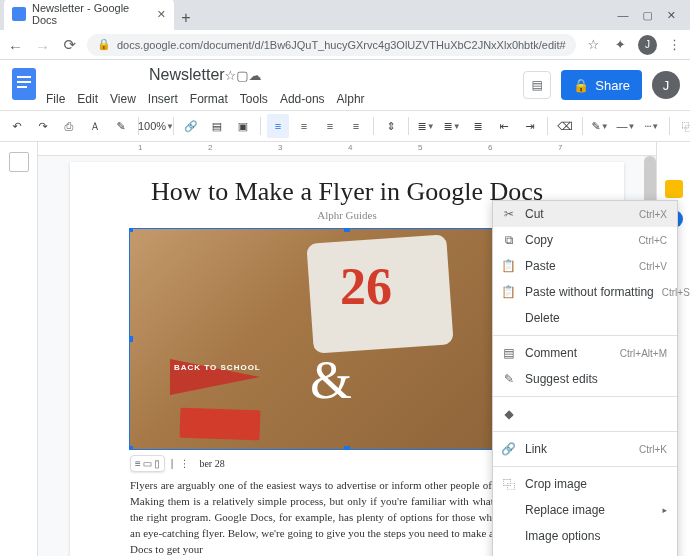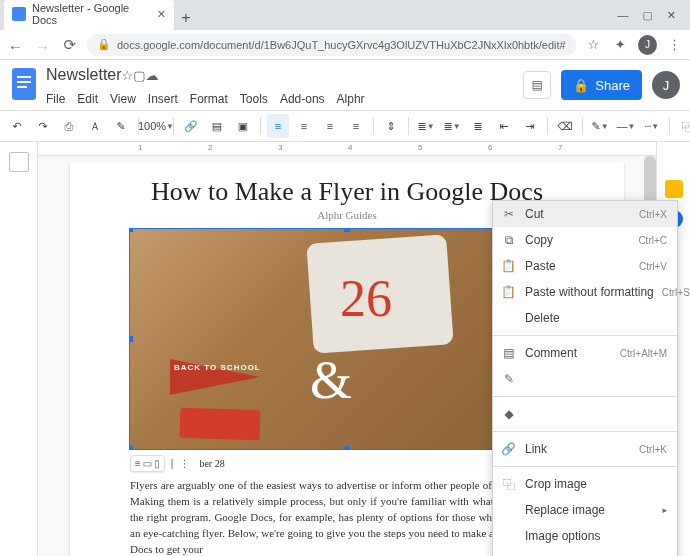--- a/index.html
+++ b/index.html
@@ -15,21 +15,21 @@
 
 .chrome-addr { height:30px; background:#fff; display:flex; align-items:center; padding:0 6px; gap:8px; border-bottom:1px solid #dadce0; }
 .chrome-addr .nav-btn { color:#5f6368; width:20px; text-align:center; font-size:15px; }
 .addr-field { flex:1; background:#f1f3f4; border-radius:13px; height:22px; display:flex; align-items:center; padding:0 10px; font-size:11px; color:#5f6368; gap:6px; }
 .ext-btn { color:#5f6368; width:20px; text-align:center; font-size:13px; }
 .avatar-chrome { width:20px; height:20px; border-radius:50%; background:#5f6368; color:#fff; font-size:10px; display:flex; align-items:center; justify-content:center; }
 
 
 .docs-header { display:flex; align-items:flex-start; padding:6px 10px 0; gap:8px; }
 .docs-logo { width:28px; height:36px; }
-.docs-title-row { display:flex; align-items:center; gap:0; }
+.docs-title-row { display:flex; align-items:center; gap:0;justify-content:center; }
 .docs-title { font-size:16px; color:#3c4043; }
 .star,.move,.drive { color:#5f6368; font-size:13px; }
 .menus { display:flex; gap:12px; font-size:12px; color:#3c4043; margin-top:8px; }
 .menus span { cursor:default; }
 .last-edit { color:#5f6368; text-decoration:underline; margin-left:10px; }
 .header-right { margin-left:auto; display:flex; align-items:center; gap:10px; padding-top:4px; }
 .comment-btn { width:28px; height:28px; border:1px solid #dadce0; border-radius:4px; display:flex; align-items:center; justify-content:center; color:#5f6368; }
 .share-btn { background:#1a73e8; color:#fff; border-radius:4px; height:30px; padding:0 12px; display:flex; align-items:center; gap:6px; font-size:13px; font-weight:500; }
 .avatar-docs { width:28px; height:28px; border-radius:50%; background:#5f6368; color:#fff; display:flex; align-items:center; justify-content:center; font-size:13px; }
 
@@ -51,21 +51,21 @@
 .page { background:#fff; margin:6px auto 0; width:554px; box-shadow:0 1px 3px rgba(0,0,0,0.15); padding:14px 60px; position:relative; }
 .doc-title { font-family:Georgia,'Times New Roman',serif; font-size:26px; text-align:center; color:#222; line-height:1.2; }
 .doc-subtitle { text-align:center; color:#888; font-size:11px; font-family:Georgia,serif; margin-top:2px; }
 .doc-image { width:100%; height:220px; margin-top:8px; position:relative; outline:1px solid #1a73e8; background:linear-gradient(135deg,#c49a6c 0%,#a67847 35%,#8a6137 100%); overflow:hidden; }
 .sel-handle { width:6px; height:6px; background:#1a73e8; position:absolute; }
 .sel-handle.tl{top:-3px;left:-3px;} .sel-handle.tr{top:-3px;right:-3px;}
 .sel-handle.bl{bottom:-3px;left:-3px;} .sel-handle.br{bottom:-3px;right:-3px;}
 .sel-handle.tm{top:-3px;left:calc(50% - 3px);} .sel-handle.bm{bottom:-3px;left:calc(50% - 3px);}
 .sel-handle.ml{top:calc(50% - 3px);left:-3px;} .sel-handle.mr{top:calc(50% - 3px);right:-3px;}
 .shirt { position:absolute; top:10px; left:180px; width:140px; height:110px; background:#e8e4db; border-radius:10px; transform:rotate(-4deg); }
-.num { position:absolute; top:40px; left:210px; font-size:52px; font-weight:400; color:#d23c2a; font-family:Georgia,serif; }
+.num { position:absolute; top:28px; left:210px; font-size:52px; font-weight:700; color:#d23c2a; font-family:Georgia,serif; }
 .pennant { position:absolute; top:130px; left:40px; width:0; height:0; border-left:90px solid #c0392b; border-top:18px solid transparent; border-bottom:18px solid transparent; }
 .pennant-text { position:absolute; top:134px; left:44px; font-size:8px; color:#fff; font-weight:bold; letter-spacing:1px; }
 .amp { position:absolute; top:120px; left:180px; font-size:54px; color:#fff; font-family:Georgia,serif; }
 .notebook { position:absolute; bottom:10px; left:50px; width:80px; height:30px; background:#d23c2a; border-radius:2px; transform:rotate(2deg); }
 .camera { position:absolute; top:128px; right:20px; width:44px; height:32px; background:#2a2a2a; border-radius:4px; }
 .img-toolbar { display:flex; align-items:center; gap:6px; margin-top:6px; font-size:10px; color:#5f6368; }
 .img-tb-group { display:flex; gap:2px; background:#fff; border:1px solid #dadce0; border-radius:4px; padding:2px 4px; box-shadow:0 1px 2px rgba(0,0,0,.1); }
 .body-text { font-family:Georgia,'Times New Roman',serif; font-size:11px; color:#333; line-height:1.45; margin-top:6px; text-align:justify; }
 
 .side-panel { width:34px; border-left:1px solid #e0e0e0; background:#fff; padding-top:8px; display:flex; flex-direction:column; align-items:center; gap:12px; }
@@ -288,20 +288,21 @@
       <span class="ctx-label">Delete</span>
     </div>
   <div class="ctx-sep"></div>
   <div class="ctx-item">
       <span class="ctx-icon">▤</span>
       <span class="ctx-label">Comment</span>
       <span class="ctx-shortcut">Ctrl+Alt+M</span>
     </div>
   <div class="ctx-item">
       <span class="ctx-icon">✎</span>
+      <span class="ctx-label">Suggest edits</span>
     </div>
   <div class="ctx-sep"></div>
   <div class="ctx-item">
       <span class="ctx-icon">◆</span>
     </div>
   <div class="ctx-sep"></div>
   <div class="ctx-item">
       <span class="ctx-icon">🔗</span>
       <span class="ctx-label">Link</span>
       <span class="ctx-shortcut">Ctrl+K</span>

